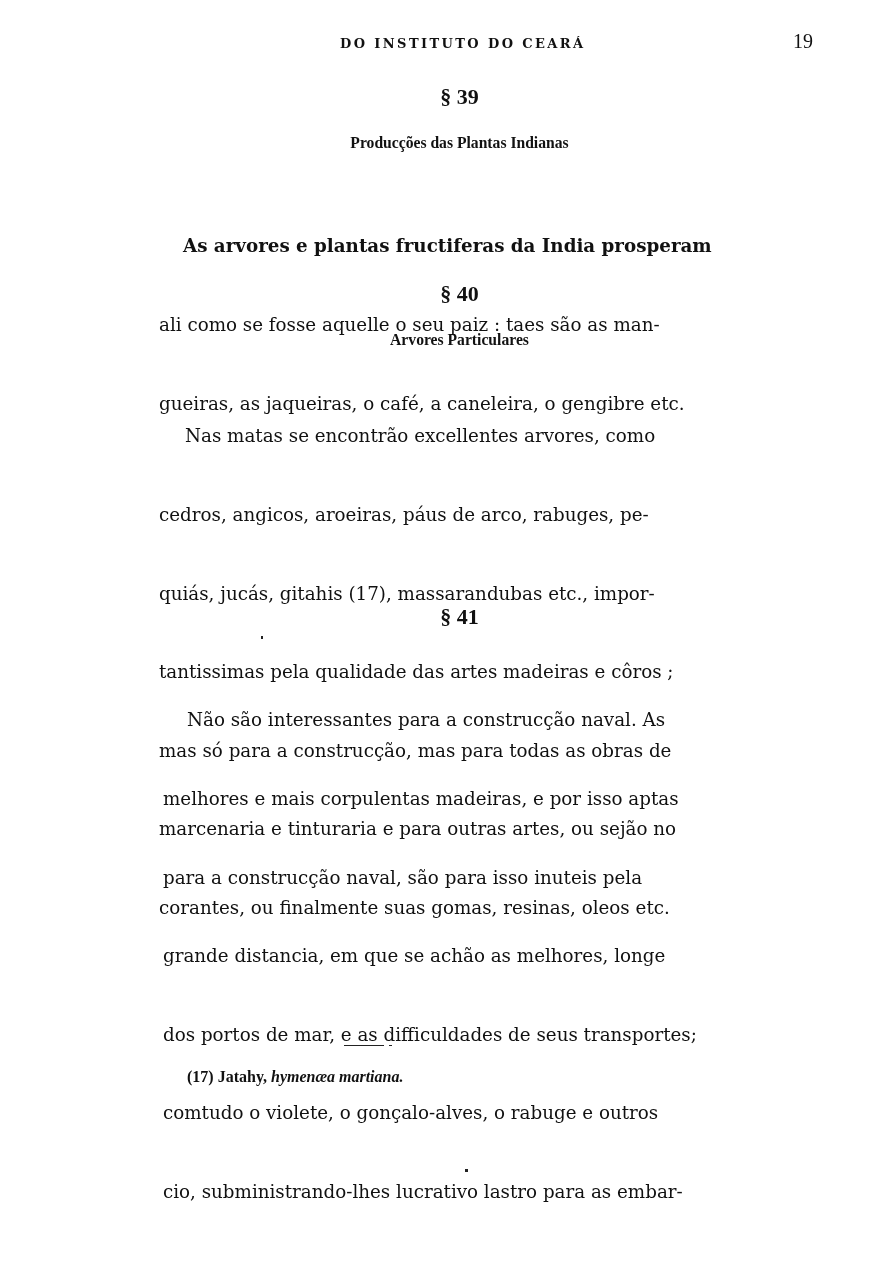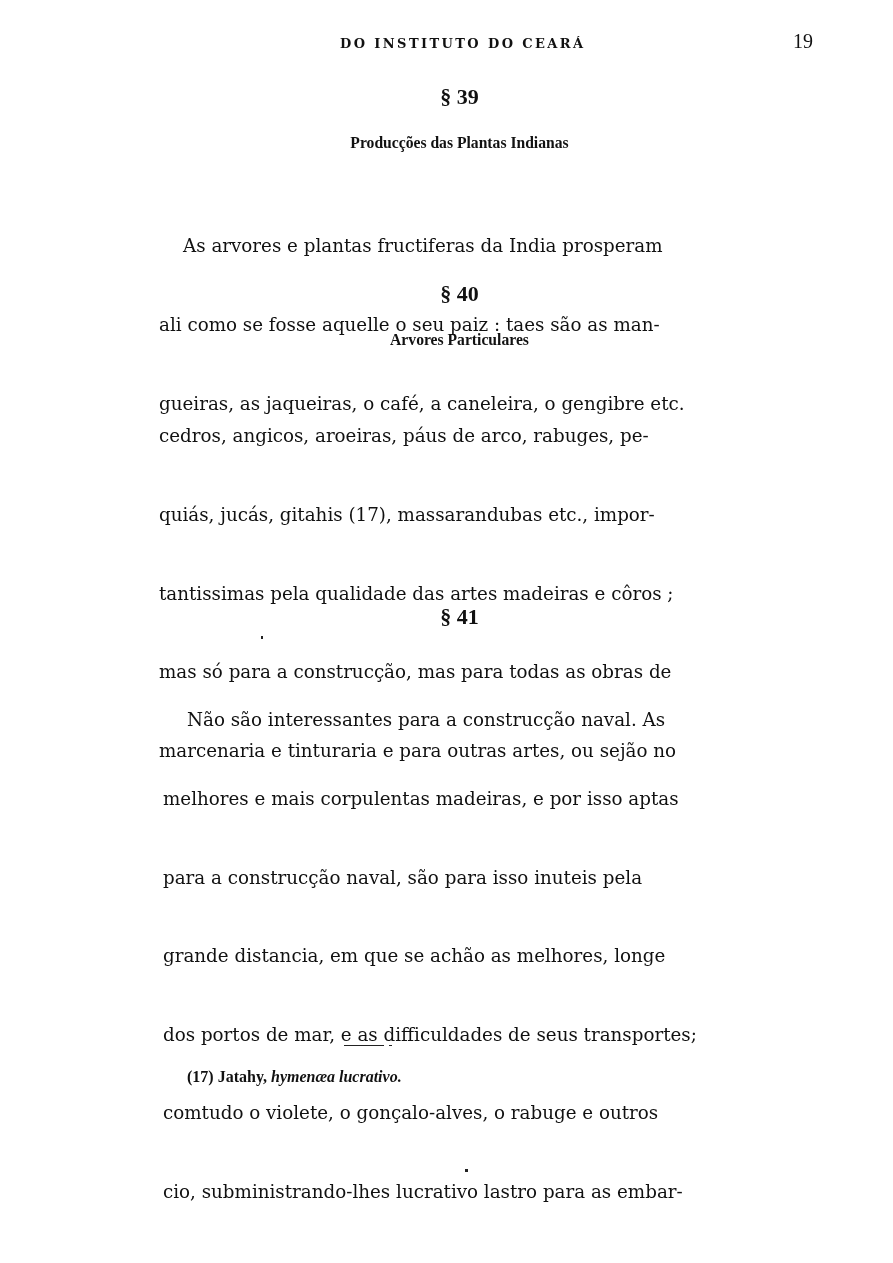--- a/index.html
+++ b/index.html
@@ -21,33 +21,35 @@
 <body>
 
 <div class="page">
 
   <div class="running-head">DO INSTITUTO DO CEARÁ</div>
   <div class="page-number">19</div>
 
   <div class="section" style="top:84px;">§ 39</div>
   <div class="subtitle" style="top:133px;">Producções das Plantas Indianas</div>
   <div class="para" style="top:181px; left:146px;">
-    <span style="padding-left:24px;">As arvores e plantas fructiferas da India prosperam</span>
+    <span style="padding-left:24px;font-weight:bold;">As arvores e plantas fructiferas da India prosperam</span>
     <span>ali como se fosse aquelle o seu paiz : taes são as man-</span>
     <span>gueiras, as jaqueiras, o café, a caneleira, o gengibre etc.</span>
   </div>
 
   <div class="section" style="top:281px;">§ 40</div>
   <div class="subtitle" style="top:330px;">Arvores Particulares</div>
   <div class="para" style="top:371px; left:146px;">
+    <span style="padding-left:26px;">Nas matas se encontrão excellentes arvores, como</span>
     <span>cedros, angicos, aroeiras, páus de arco, rabuges, pe-</span>
     <span>quiás, jucás, gitahis (17), massarandubas etc., impor-</span>
     <span>tantissimas pela qualidade das artes madeiras e côros ;</span>
     <span>mas só para a construcção, mas para todas as obras de</span>
     <span>marcenaria e tinturaria e para outras artes, ou sejão no</span>
+    <span>corantes, ou finalmente suas gomas, resinas, oleos etc.</span>
   </div>
 
   <div class="section" style="top:604px;">§ 41</div>
   <div class="para" style="top:655px; left:150px;">
     <span style="padding-left:24px;">Não são interessantes para a construcção naval. As</span>
     <span>melhores e mais corpulentas madeiras, e por isso aptas</span>
     <span>para a construcção naval, são para isso inuteis pela</span>
     <span>grande distancia, em que se achão as melhores, longe</span>
     <span>dos portos de mar, e as difficuldades de seus transportes;</span>
     <span>comtudo o violete, o gonçalo-alves, o rabuge e outros</span>
@@ -59,18 +61,18 @@
     
     
   </div>
 
   <div class="rule"></div>
   <div class="rule-dot"></div>
 
   <div class="footnote">
     <span>(17)</span>
     <span>Jatahy,</span>
-    <i>hymenæa lucrativo.</i>
+    <i>hymenæa martiana.</i>
   </div>
 
   <div class="speck" style="top:1169px; left:452px;"></div>
   <div class="speck" style="top:636px; left:248px; width:2px; height:3px;"></div>
 </div>
 
 </body></html>

